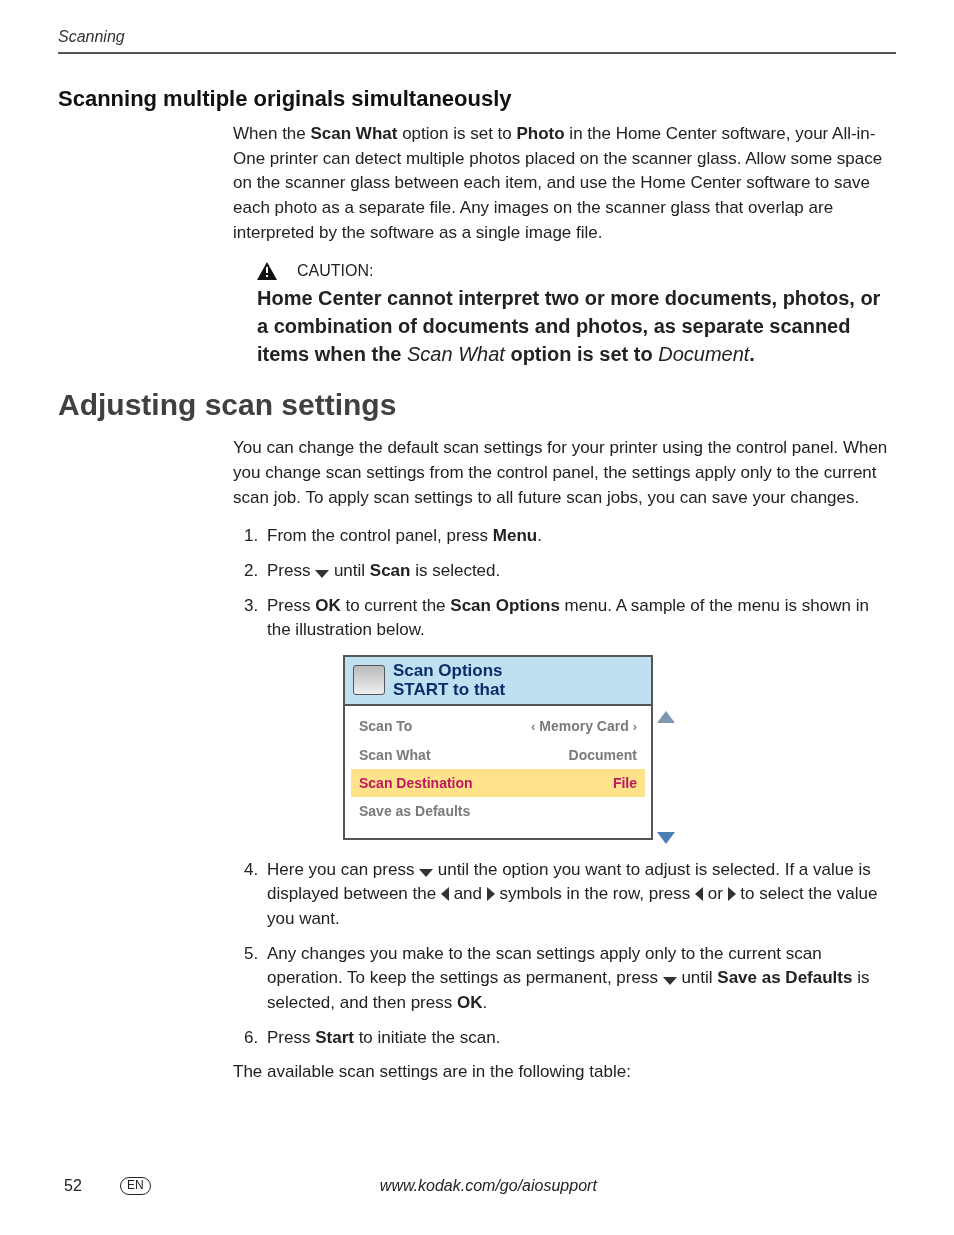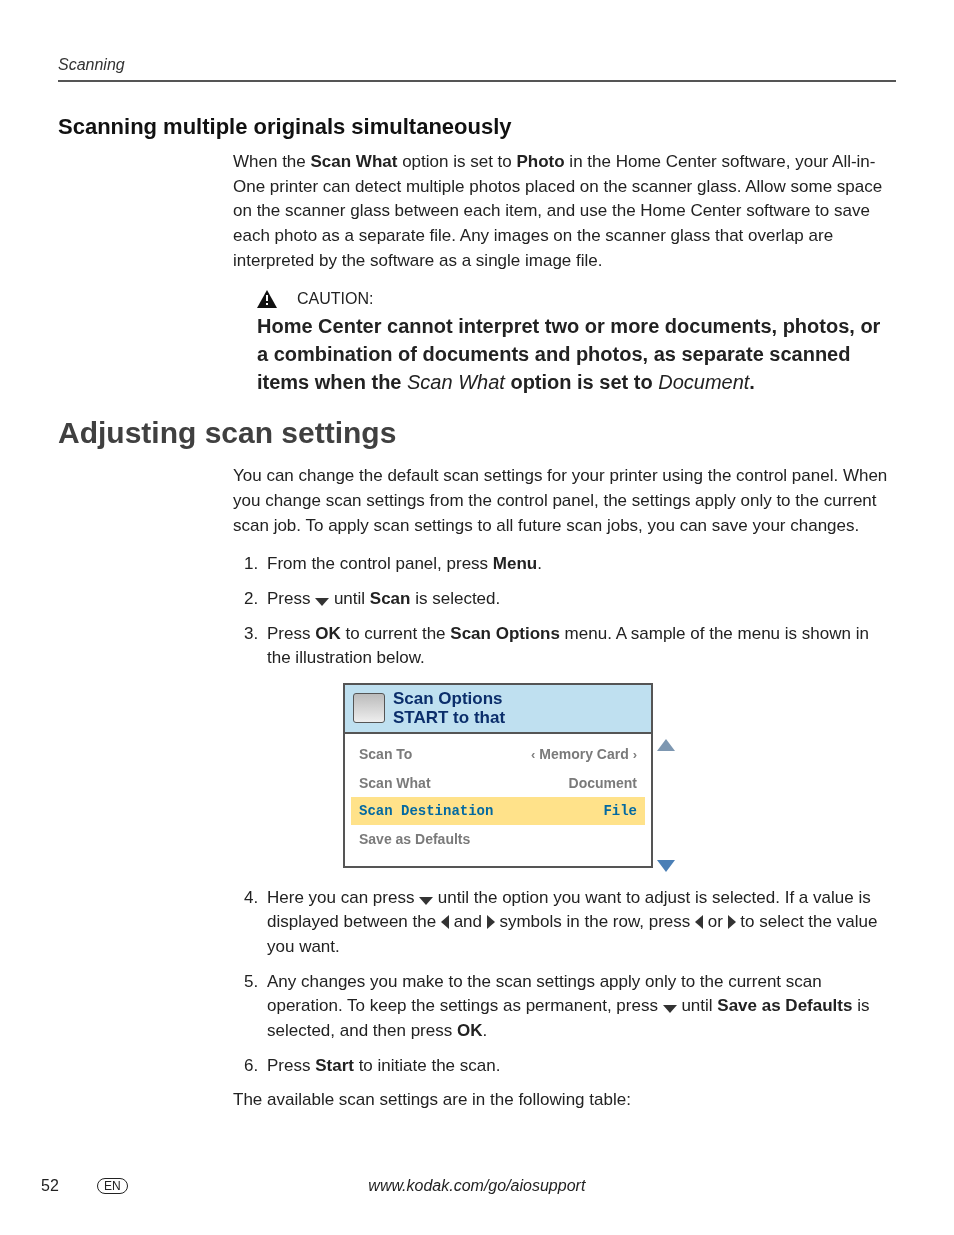--- a/index.html
+++ b/index.html
@@ -6,21 +6,21 @@
     margin: 0;
     padding: 0;
     background: #ffffff;
     font-family: "Segoe UI", "Lucida Grande", "Helvetica Neue", Arial, sans-serif;
     color: #222;
   }
   .page {
     width: 954px;
     height: 1235px;
     box-sizing: border-box;
-    padding: 56px 58px 40px 58px;
+    padding: 28px 58px 40px 58px;
     position: relative;
   }
   .running-head {
     font-style: italic;
     font-size: 16px;
     color: #333;
     padding-bottom: 6px;
     border-bottom: 2px solid #555;
   }
   .h2 {
@@ -117,22 +117,21 @@
   .lcd .row {
     display: flex;
     justify-content: space-between;
     padding: 4px 8px;
     font-weight: 700;
     color: #7a7a7a;
     font-size: 14px;
   }
   .lcd .row.sel {
     background: #ffe28a;
-    color: #0369a1;
-    font-family: Liberation Mono, monospace;
+    color: #be185d;
   }
   .lcd .scroll {
     position: absolute;
     right: -24px;
     width: 18px;
     display: flex;
     flex-direction: column;
     justify-content: space-between;
     top: 54px;
     bottom: -6px;
@@ -141,23 +140,22 @@
     width: 0; height: 0;
     border-style: solid;
   }
   .tri-up { border-width: 0 9px 12px 9px; border-color: transparent transparent #7d97b1 transparent; }
   .tri-dn { border-width: 12px 9px 0 9px; border-color: #4a7fb6 transparent transparent transparent; margin-left:0; }
   .chev { font-size: 13px; color:#808080; font-weight:700; }
 
   
   .footer {
     position: absolute;
-    left: 41px; right: 58px; bottom: 40px;
-    display: flex;
-    align-items: center;
+    left: 64px; right: 58px; bottom: 40px;
+    display: flex;
     font-size: 16px;
     margin-top: 48px;
   }
   .footer .pg { width: 50px; }
   .footer .lang {
     font-size: 12px;
     border: 1.5px solid #222;
     border-radius: 10px;
     padding: 0 6px;
     margin-right: auto;

